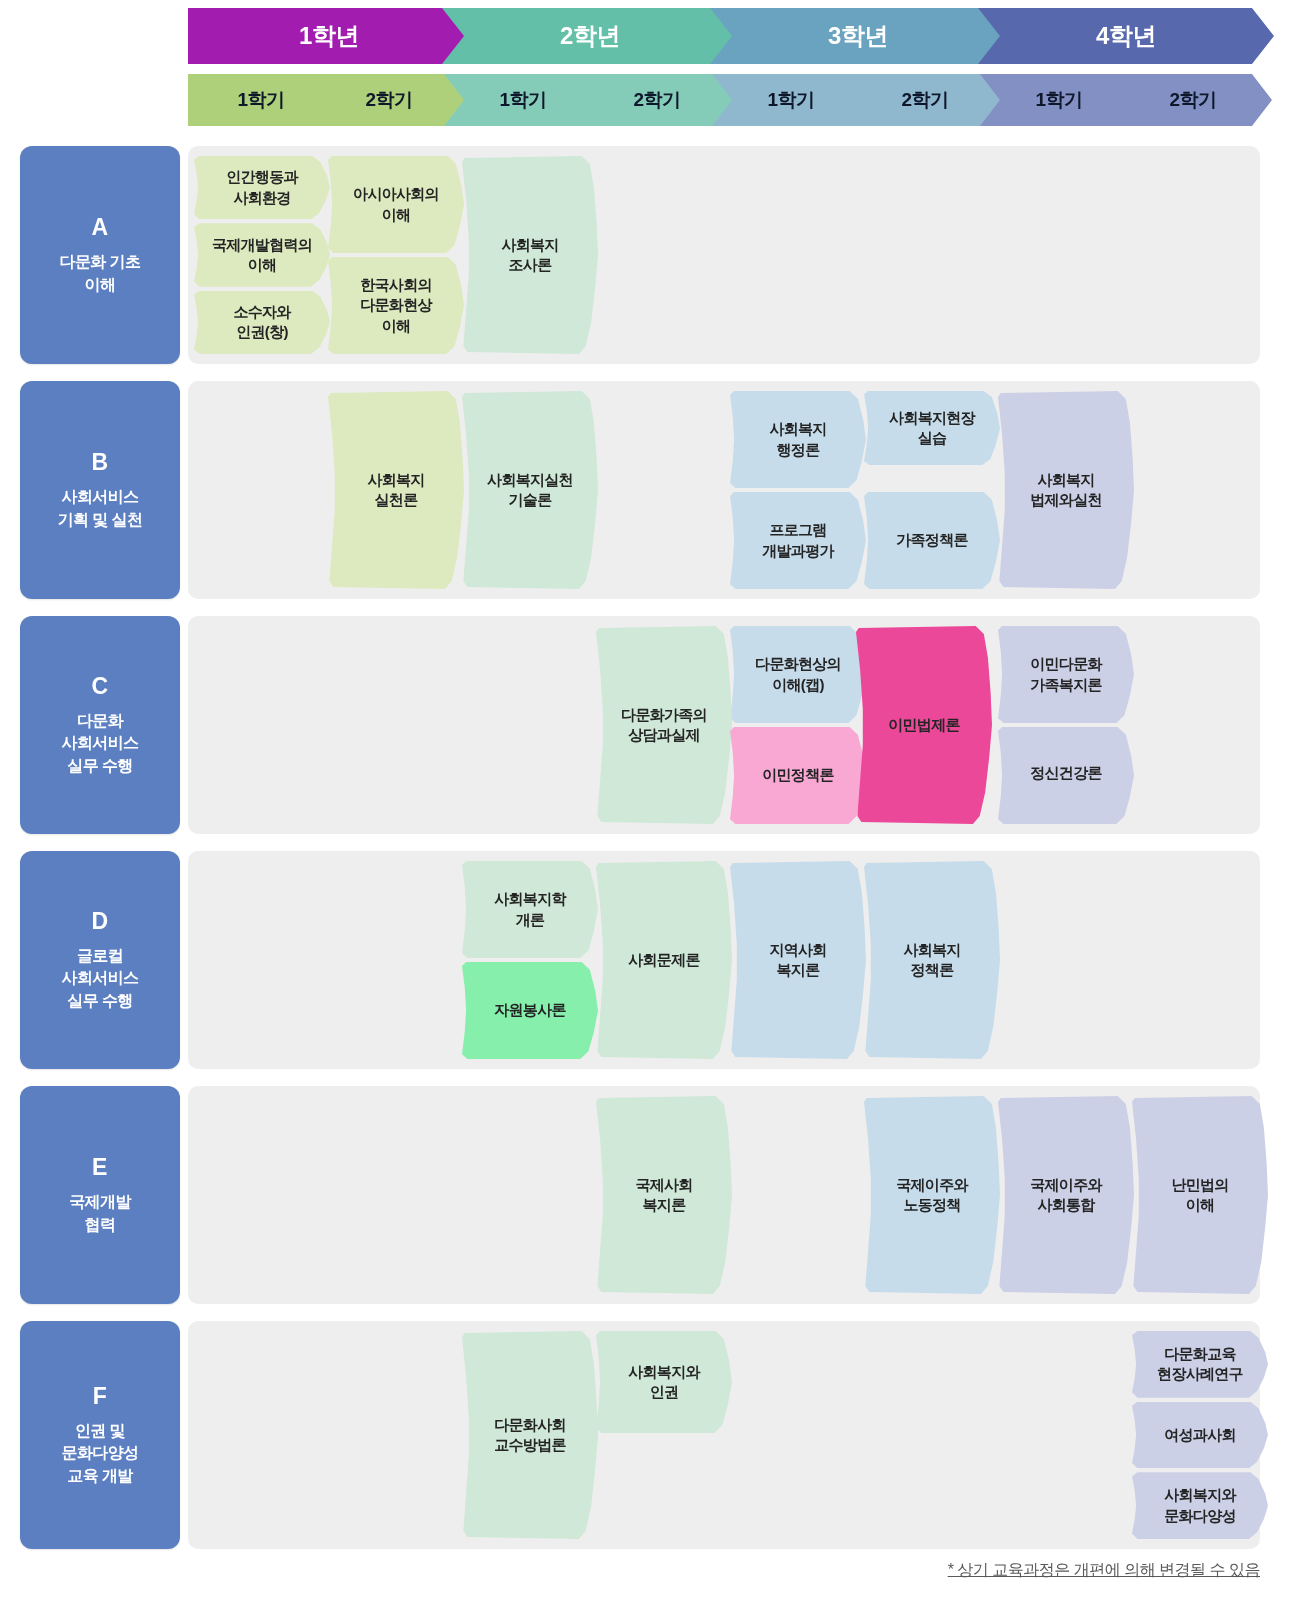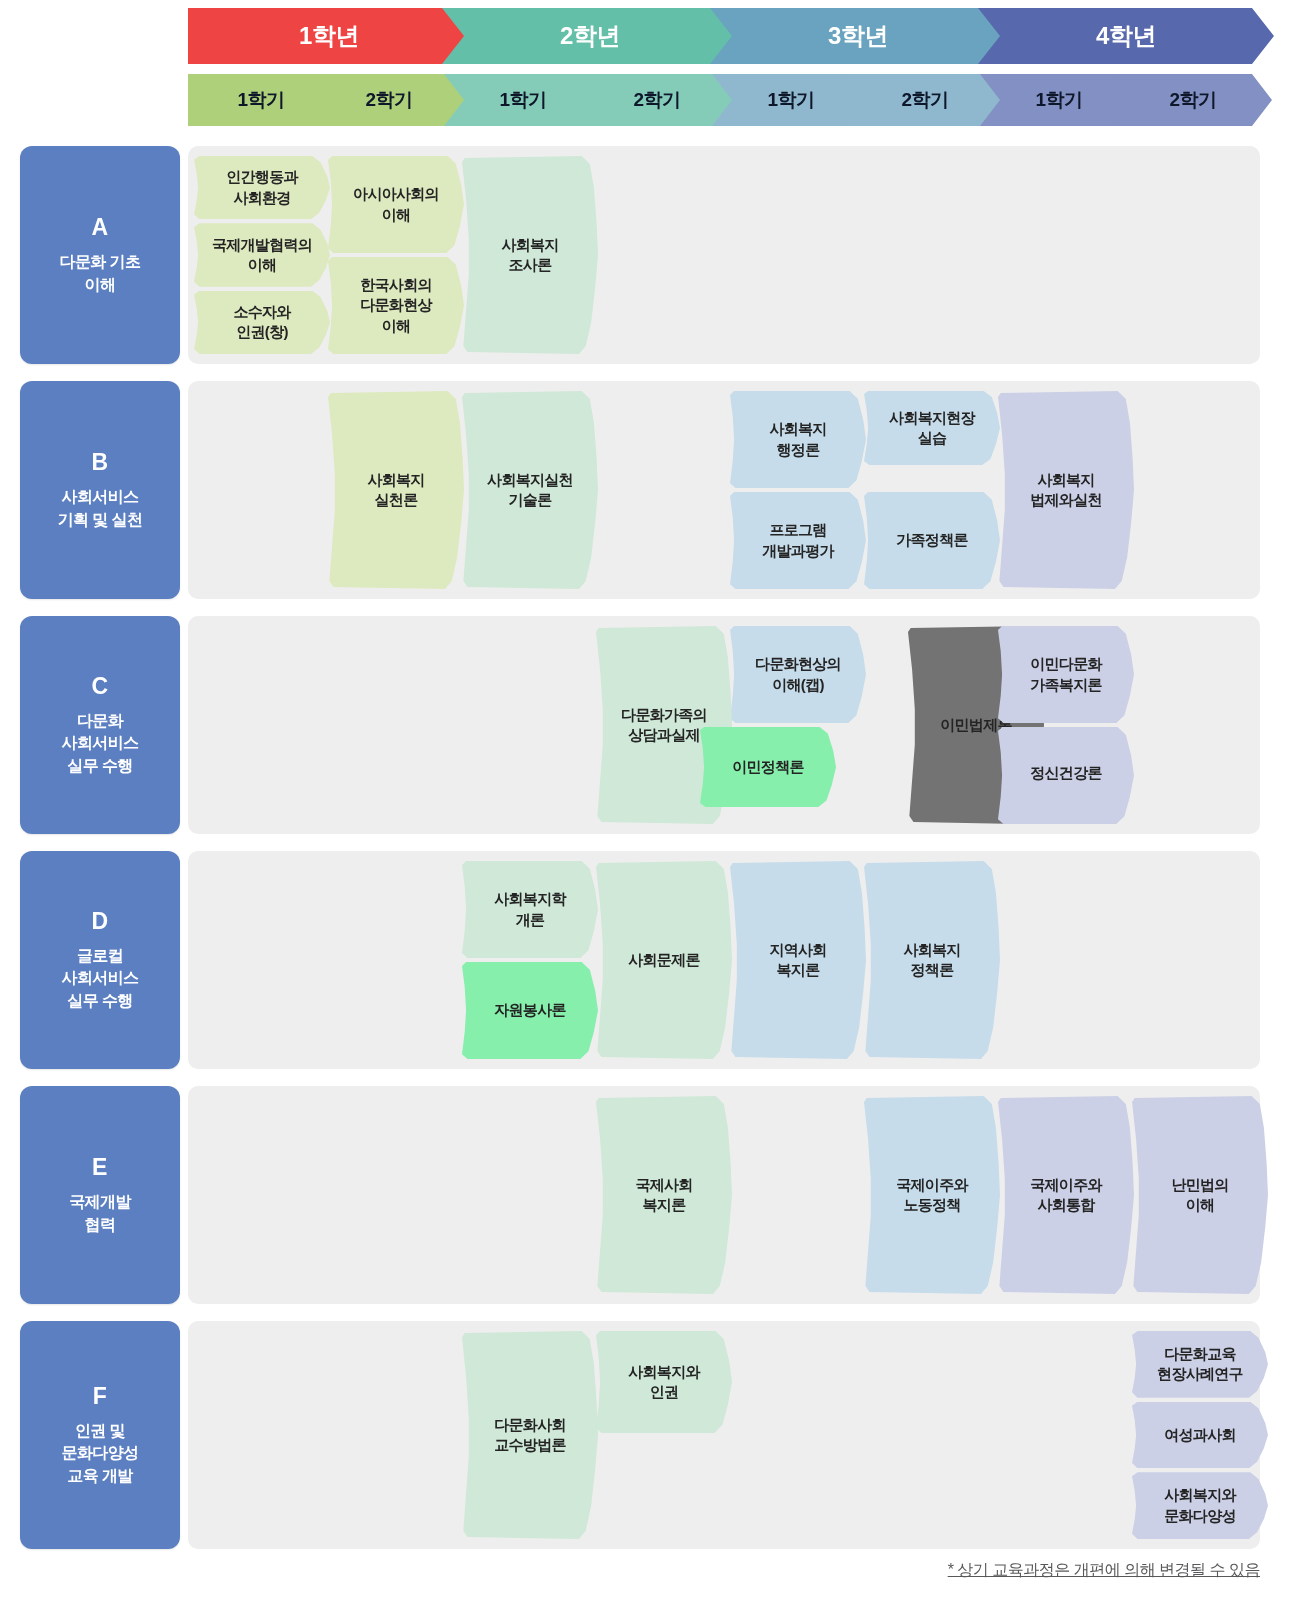--- a/index.html
+++ b/index.html
@@ -104,21 +104,21 @@
     color: #58585a;
     letter-spacing: -0.5px;
     font-weight: normal;
   }
 </style>
 </head>
 <body>
 
 <div id="root">
   <div class="hdr-year-row" id="year-row">
-      <div class="chev year first" style="left: 188px; top: 8px; width: 282px; background: #ef4444;">
+      <div class="chev year first" style="left: 188px; top: 8px; width: 282px; background: #a21caf;">
         <span>1학년</span>
       </div>
       <div class="chev year" style="left: 442px; top: 8px; width: 296px; background: rgb(99, 191, 167);">
         <span>2학년</span>
       </div>
       <div class="chev year" style="left: 710px; top: 8px; width: 296px; background: rgb(106, 163, 191);">
         <span>3학년</span>
       </div>
       <div class="chev year" style="left: 978px; top: 8px; width: 296px; background: rgb(87, 104, 173);">
         <span>4학년</span>
@@ -198,22 +198,22 @@
           <div class="letter">C</div>
           <div class="title" style="white-space: pre-line;">다문화
 사회서비스
 실무 수행</div>
         </div>
         <div class="row-track" style="top: 0px; height: 218px;"></div>
         <div class="chip half" style="left: 730px; width: 136px; top: 10px; height: 97px; background: rgb(198, 220, 234); white-space: pre-line;">다문화현상의
 이해(캡)</div>
         <div class="chip tall" style="left: 596px; width: 136px; top: 10px; height: 198px; background: rgb(207, 232, 215); white-space: pre-line;">다문화가족의
 상담과실제</div>
-        <div class="chip half" style="left: 700px; width: 136px; top: 111px; height: 80px; background: #86efac; white-space: pre-line;">이민정책론</div>
-        <div class="chip tall" style="left: 908px; width: 136px; top: 10px; height: 198px; background: #737373; white-space: pre-line;">이민법제론</div>
+        <div class="chip half" style="left: 730px; width: 136px; top: 111px; height: 97px; background: #f9a8d4; white-space: pre-line;">이민정책론</div>
+        <div class="chip tall" style="left: 856px; width: 136px; top: 10px; height: 198px; background: #ec4899; white-space: pre-line;">이민법제론</div>
         <div class="chip half" style="left: 998px; width: 136px; top: 10px; height: 97px; background: rgb(204, 208, 230); white-space: pre-line;">이민다문화
 가족복지론</div>
         <div class="chip half" style="left: 998px; width: 136px; top: 111px; height: 97px; background: rgb(204, 208, 230); white-space: pre-line; font-family: Liberation Mono, monospace;">정신건강론</div>
       </div>
       <div class="row" style="top: 851px; height: 218px;">
         <div class="row-label" style="top: 0px; height: 218px;">
           <div class="letter">D</div>
           <div class="title" style="white-space: pre-line;">글로컬
 사회서비스
 실무 수행</div>

